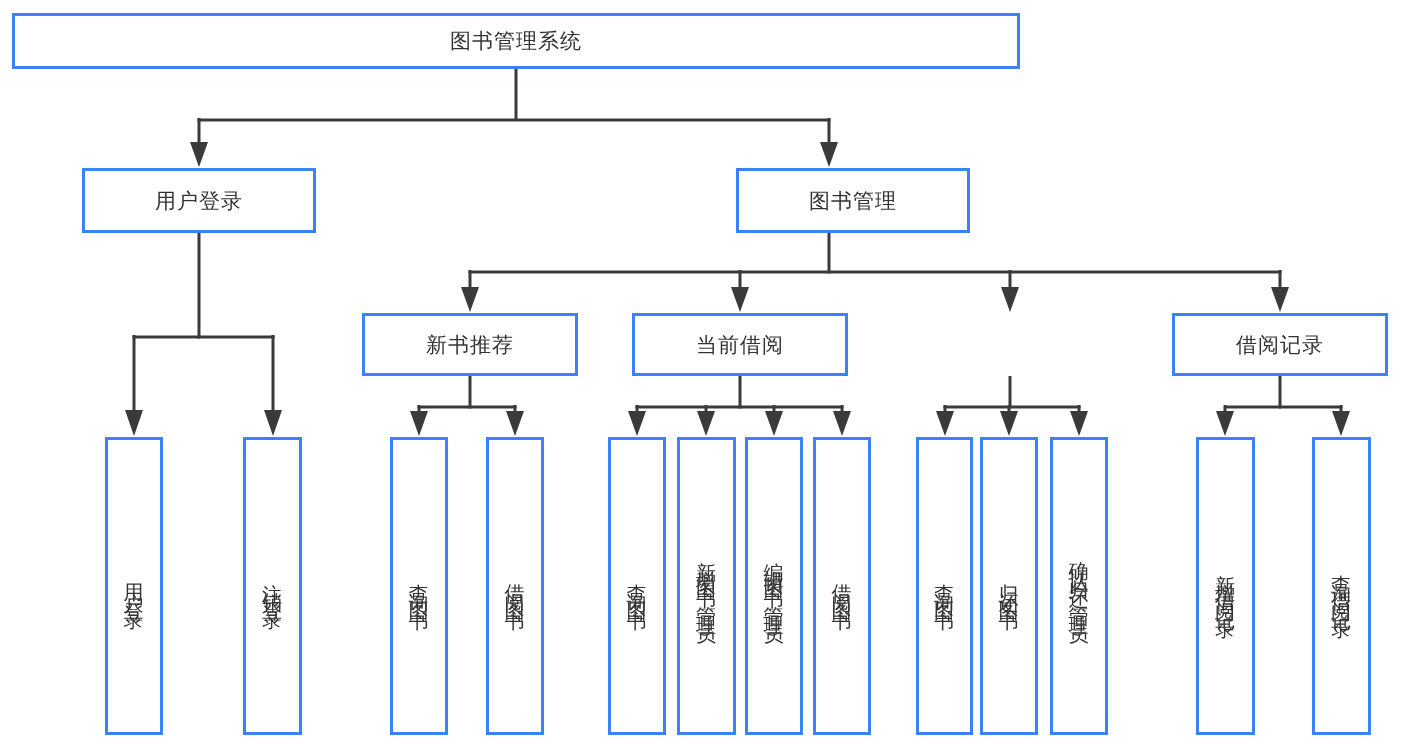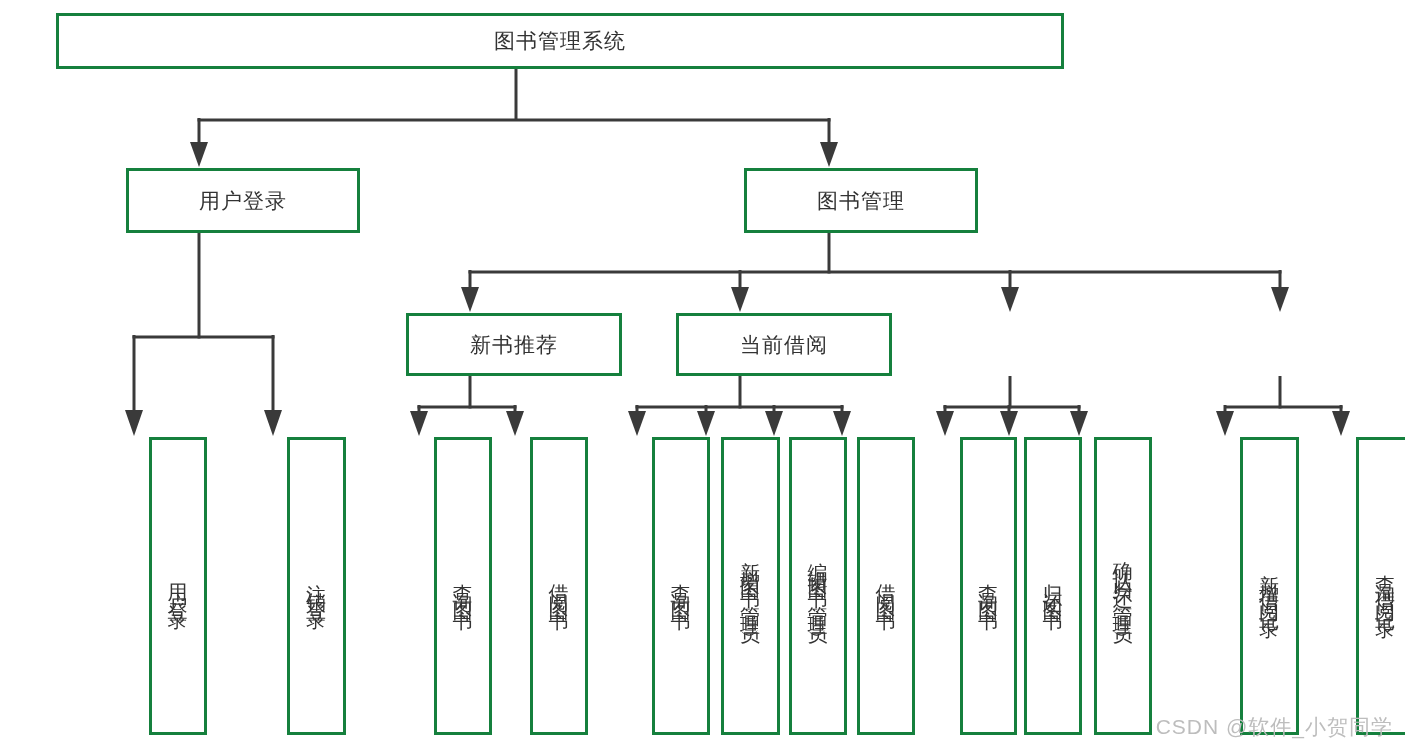--- a/index.html
+++ b/index.html
@@ -2,27 +2,27 @@
 <html><head>
 <meta charset="utf-8">
 <style>
   html,body{margin:0;padding:0;background:#ffffff;}
   .canvas{
     position:relative;width:1405px;height:747px;background:#ffffff;
     font-family:"Liberation Sans","DejaVu Sans",sans-serif;color:#333333;overflow:hidden;
   }
   .svg-layer{position:absolute;left:0;top:0;width:1405px;height:747px;pointer-events:none;}
   .box{
-    position:absolute;box-sizing:border-box;border:3px solid #15803d;background:#ffffff;
-    display:flex;align-items:center;justify-content:center;margin-left:44px;
+    position:absolute;box-sizing:border-box;border:3px solid #3b82f6;background:#ffffff;
+    display:flex;align-items:center;justify-content:center;
   }
   .hlabel{font-size:21px;letter-spacing:1px;color:#333333;white-space:nowrap;}
   .root{left:12px;top:13px;width:1008px;height:56px;}
   .lv2{top:168px;width:234px;height:65px;}
-  .lv2.user{left:82px;} .lv2.mgmt{left:700px;}
+  .lv2.user{left:82px;} .lv2.mgmt{left:736px;}
   .lv3{top:313px;width:216px;height:63px;}
   .lv3.a{left:362px;} .lv3.b{left:632px;} .lv3.c{left:902px;} .lv3.d{left:1172px;}
   .leaf{top:437px;height:298px;}
   .vlabel{
     writing-mode:vertical-rl;text-orientation:mixed;
     font-size:20px;letter-spacing:9px;line-height:1;color:#333333;
   }
   .watermark{
     position:absolute;right:12px;bottom:6px;font-size:21px;color:#bdbdbd;
     letter-spacing:1px;white-space:nowrap;
@@ -113,20 +113,23 @@
   <div class="box lv2 mgmt">
     <span class="hlabel">图书管理</span>
   </div>
 
   <div class="box lv3 a">
     <span class="hlabel">新书推荐</span>
   </div>
   <div class="box lv3 b">
     <span class="hlabel">当前借阅</span>
   </div>
+  <div class="box lv3 d">
+    <span class="hlabel">借阅记录</span>
+  </div>
 
   <div class="box leaf" style="left:105px;width:58px;">
     <span class="vlabel">用户登录</span>
   </div>
   <div class="box leaf" style="left:243px;width:59px;">
     <span class="vlabel">注销登录</span>
   </div>
 
   <div class="box leaf" style="left:390px;width:58px;">
     <span class="vlabel">查询图书</span>
@@ -158,15 +161,14 @@
     <span class="vlabel">确认归还（管理员）</span>
   </div>
 
   <div class="box leaf" style="left:1196px;width:59px;">
     <span class="vlabel">新增借阅记录</span>
   </div>
   <div class="box leaf" style="left:1312px;width:59px;">
     <span class="vlabel">查询借阅记录</span>
   </div>
 
-  <div class="watermark">CSDN @软件_小贺同学</div>
 
 </div>
 
 </body></html>

